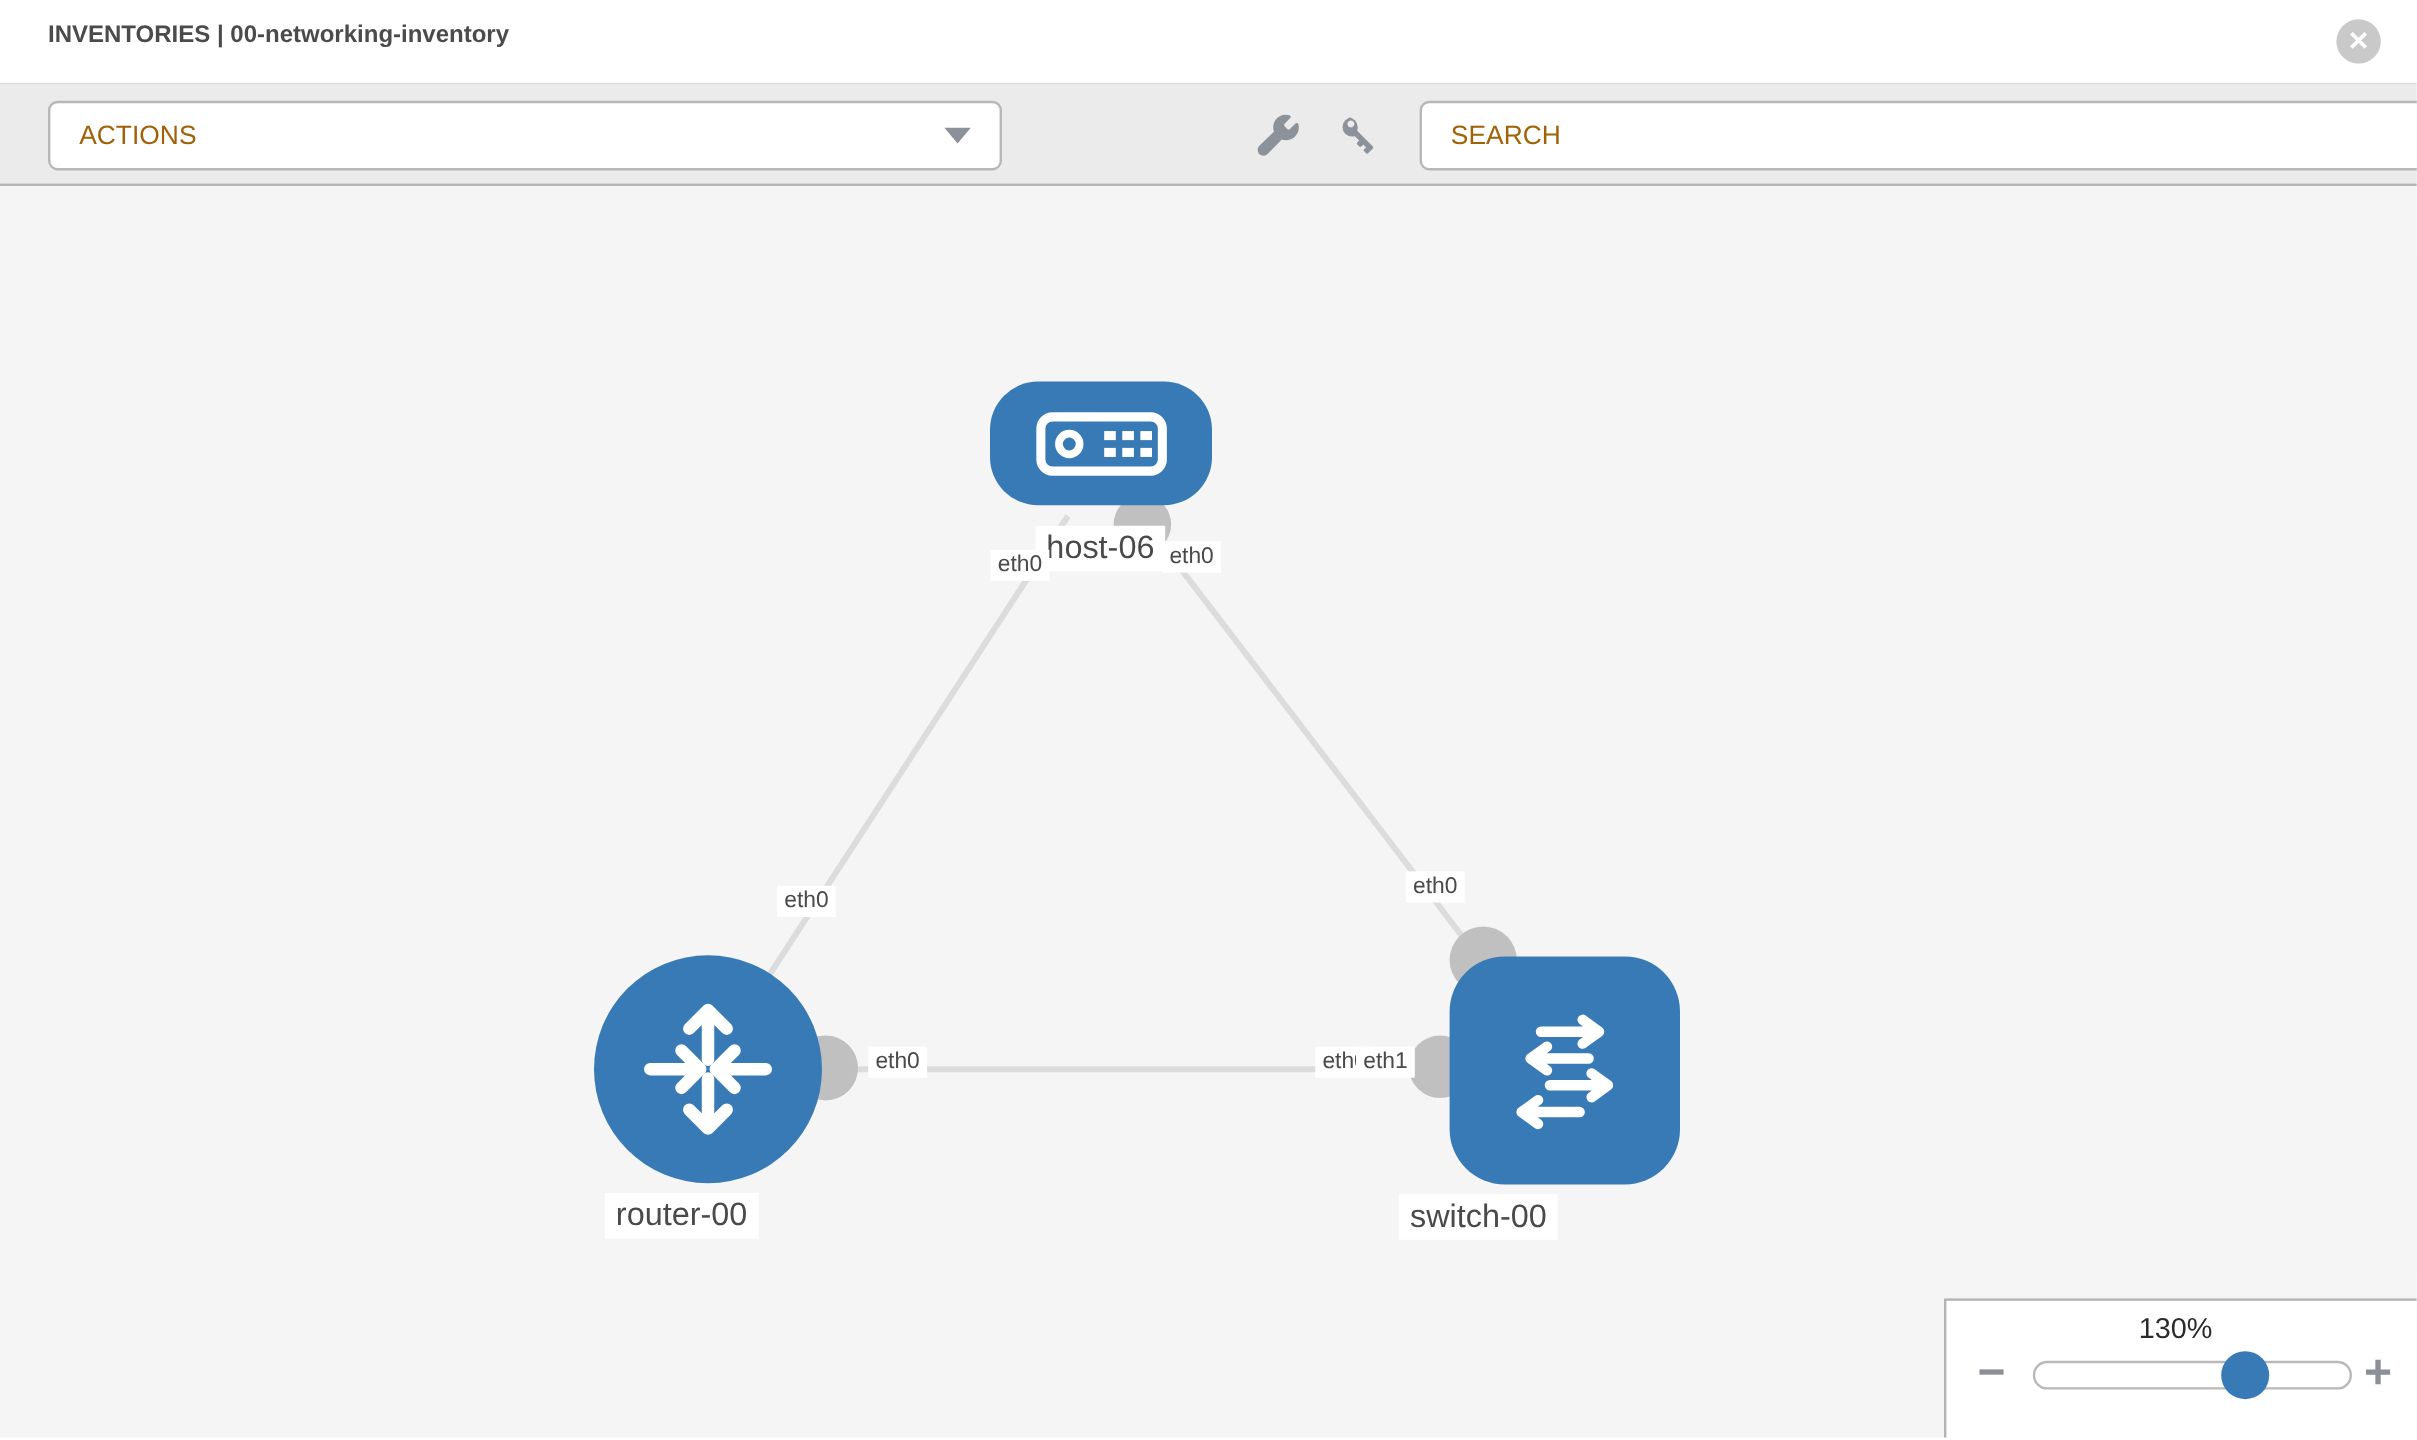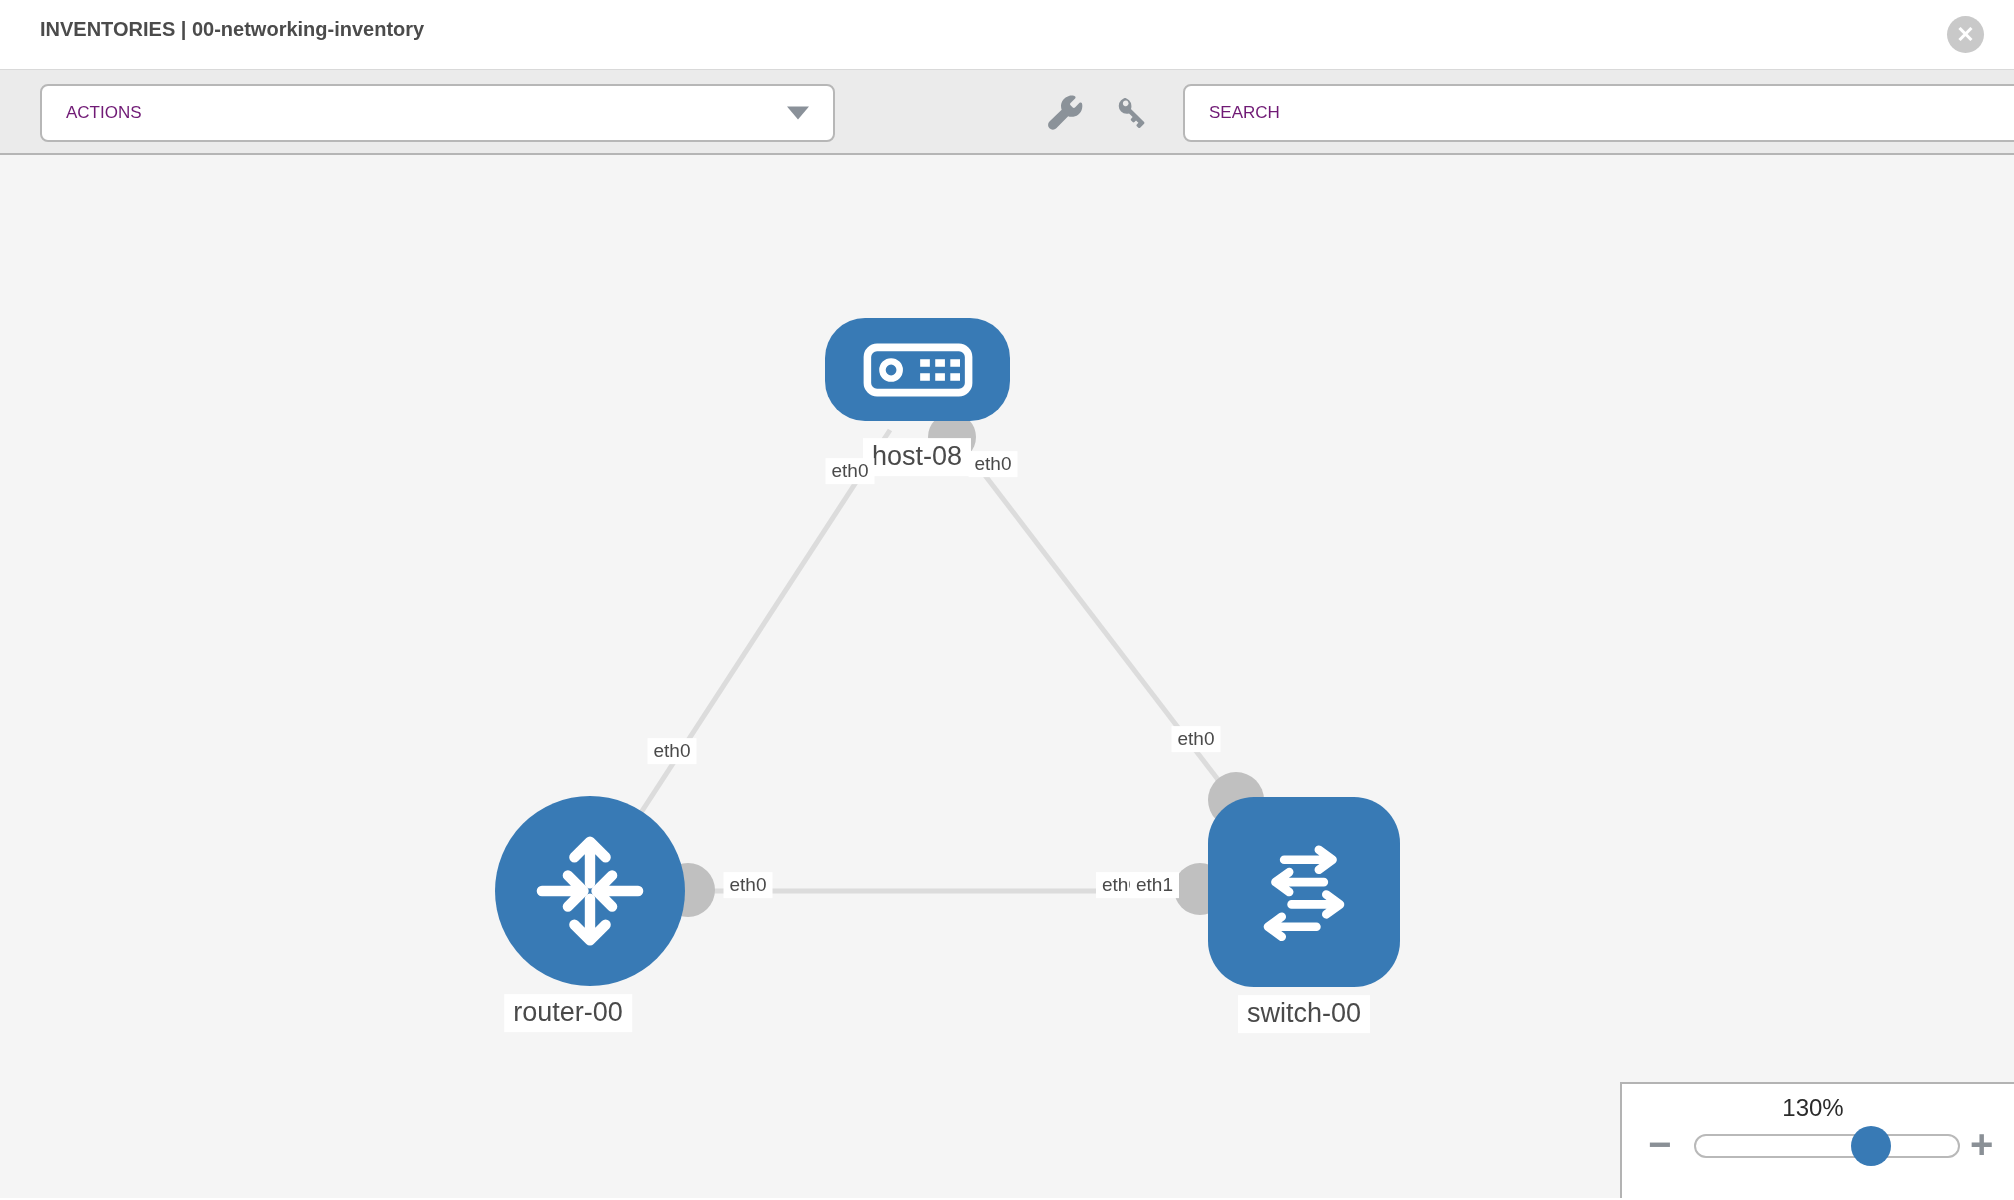--- a/index.html
+++ b/index.html
@@ -11,21 +11,21 @@
   .header { position:relative; width:100%; height:70px; background:#fff; border-bottom:1px solid #d9d9d9; }
   .page-title { position:absolute; left:40px; top:18px; font-size:20px; font-weight:700; color:#4b4b4b; }
   .page-title span { font-weight:700; }
   .close-btn { position:absolute; right:30px; top:16px; width:37px; height:37px; border:none; border-radius:50%;
                background:#c9c9c9; color:#fff; cursor:pointer; display:flex; align-items:center; justify-content:center; }
   .close-btn .x-glyph { font-size:22px; font-weight:700; line-height:1; color:#fff; }
 
   
   .toolbar { position:relative; width:100%; height:85px; background:#ebebeb; border-bottom:2px solid #b5b5b5; }
   .select-box { position:absolute; top:14px; height:58px; background:#fff; border:2px solid #b7b7b7; border-radius:8px;
-                display:flex; align-items:center; padding:0 24px; font-size:17px; color:#701a75; cursor:pointer; }
+                display:flex; align-items:center; padding:0 24px; font-size:22px; color:#a16207; cursor:pointer; }
   .select-actions { left:40px; width:795px; }
   .select-search { left:1183px; width:913px; }
   .caret-down { position:absolute; right:24px; top:50%; transform:translateY(-50%);
                 width:0; height:0; border-left:11px solid transparent; border-right:11px solid transparent;
                 border-top:13px solid #8a9199; }
   .tool-icon { position:absolute; top:24px; width:38px; height:38px; cursor:pointer; }
   .tool-icon svg { width:100%; height:100%; fill:#8b9299; }
   .icon-wrench { left:1046px; }
   .icon-key { left:1114px; }
 
@@ -137,23 +137,23 @@
 
     <div class="node node-switch">
       <svg width="124" height="124" viewBox="0 0 100 100" fill="none" stroke="#fff" stroke-width="7" stroke-linecap="round" stroke-linejoin="round">
         <path d="M34 24 H72 M62 16 L73 24 L62 32"></path>
         <path d="M66 42 H28 M38 34 L27 42 L38 50"></path>
         <path d="M40 60 H78 M68 52 L79 60 L68 68"></path>
         <path d="M60 78 H22 M32 70 L21 78 L32 86"></path>
       </svg>
     </div>
 
-    <div class="chip node-label" style="left:917px; top:302px;">host-08</div>
+    <div class="chip node-label" style="left:917px; top:302px;">host-06</div>
     <div class="chip node-label" style="left:568px; top:858px;">router-00</div>
-    <div class="chip node-label" style="left:1304px; top:859px;">switch-00</div>
+    <div class="chip node-label" style="left:1232px; top:859px;">switch-00</div>
 
     <div class="chip iface" style="left:850px; top:316px;">eth0</div>
     <div class="chip iface" style="left:993px; top:309px;">eth0</div>
     <div class="chip iface" style="left:672px; top:596px;">eth0</div>
     <div class="chip iface" style="left:1196px; top:584px;">eth0</div>
     <div class="chip iface" style="left:748px; top:730px;">eth0</div>
     <div class="chip iface left-anchor" style="left:1096px; top:730px;">eth0</div>
     <div class="chip iface left-anchor" style="left:1118px; top:730px;margin-left:12px;">eth1</div>
 
     <div class="zoom-panel">

